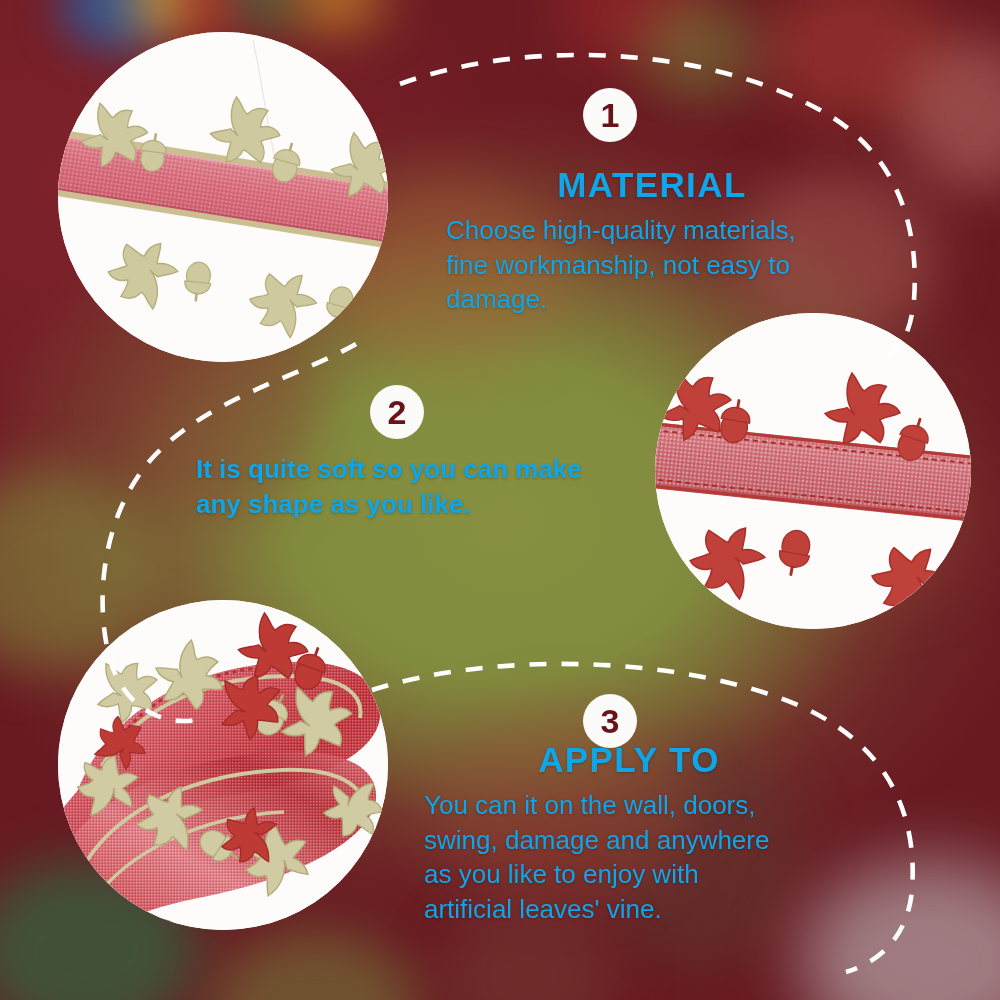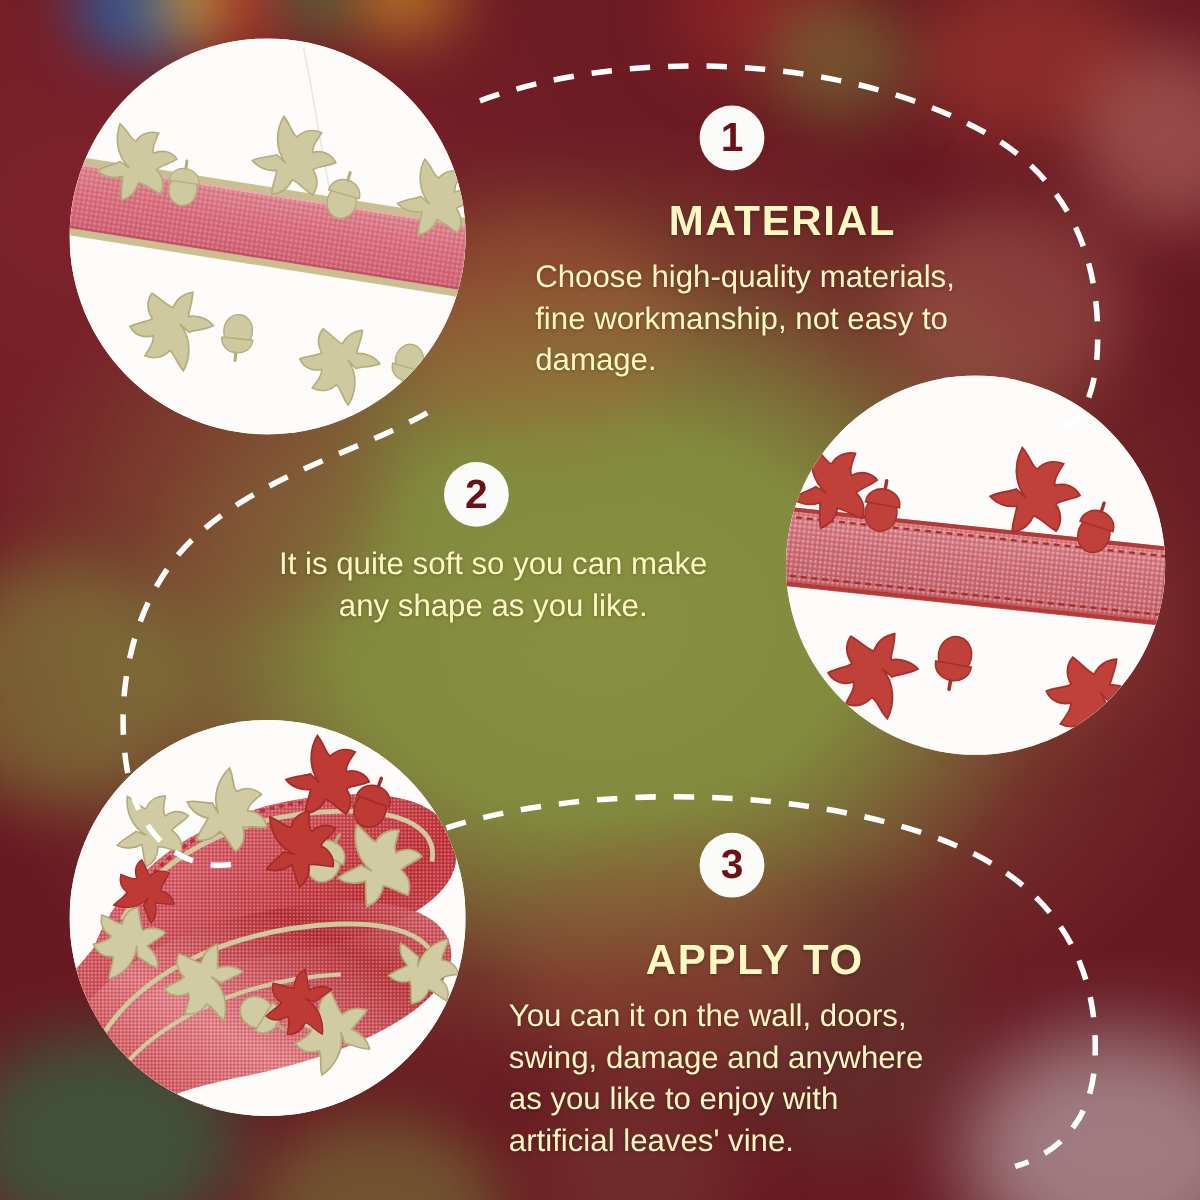--- a/index.html
+++ b/index.html
@@ -58,37 +58,37 @@
   
   .badge{
     position:absolute;width:54px;height:54px;border-radius:50%;
     background:#fbfbf9;
     display:flex;align-items:center;justify-content:center;
     font-size:34px;font-weight:bold;color:#6b1118;
     line-height:1;letter-spacing:0;
   }
 
   
-  .sect{position:absolute;color:#fef9c3;}
+  .sect{position:absolute;color:#0ea5e9;}
   .sect .title{
     font-size:35px;font-weight:bold;letter-spacing:1.4px;
     margin:0 0 8px 0;text-shadow:0 1px 3px rgba(0,0,0,0.25);
   }
   .sect .body{
     font-size:26px;font-weight:normal;line-height:1.33;
     margin:0;text-shadow:0 1px 3px rgba(0,0,0,0.25);
     white-space:pre-line;
   }
   #sect1{left:446px;top:165px;width:430px;}
   #sect1 .title{text-align:center;margin-left:-18px;}
   #sect1 .body{text-align:left;}
   #sect2{left:196px;top:452px;width:430px;}
   #sect2 .title{text-align:center;margin-left:14px;}
-  #sect2 .body{text-align:center;}
-  #sect3{left:424px;top:781px;width:420px;}
+  #sect2 .body{text-align:left;font-weight:bold;}
+  #sect3{left:424px;top:740px;width:420px;}
   #sect3 .title{text-align:center;margin-left:-10px;}
   #sect3 .body{text-align:left;}
 </style>
 </head>
 <body>
 
 <div id="stage">
 
   <div class="bg-layer bg-base"></div>
   <div class="bg-layer">

